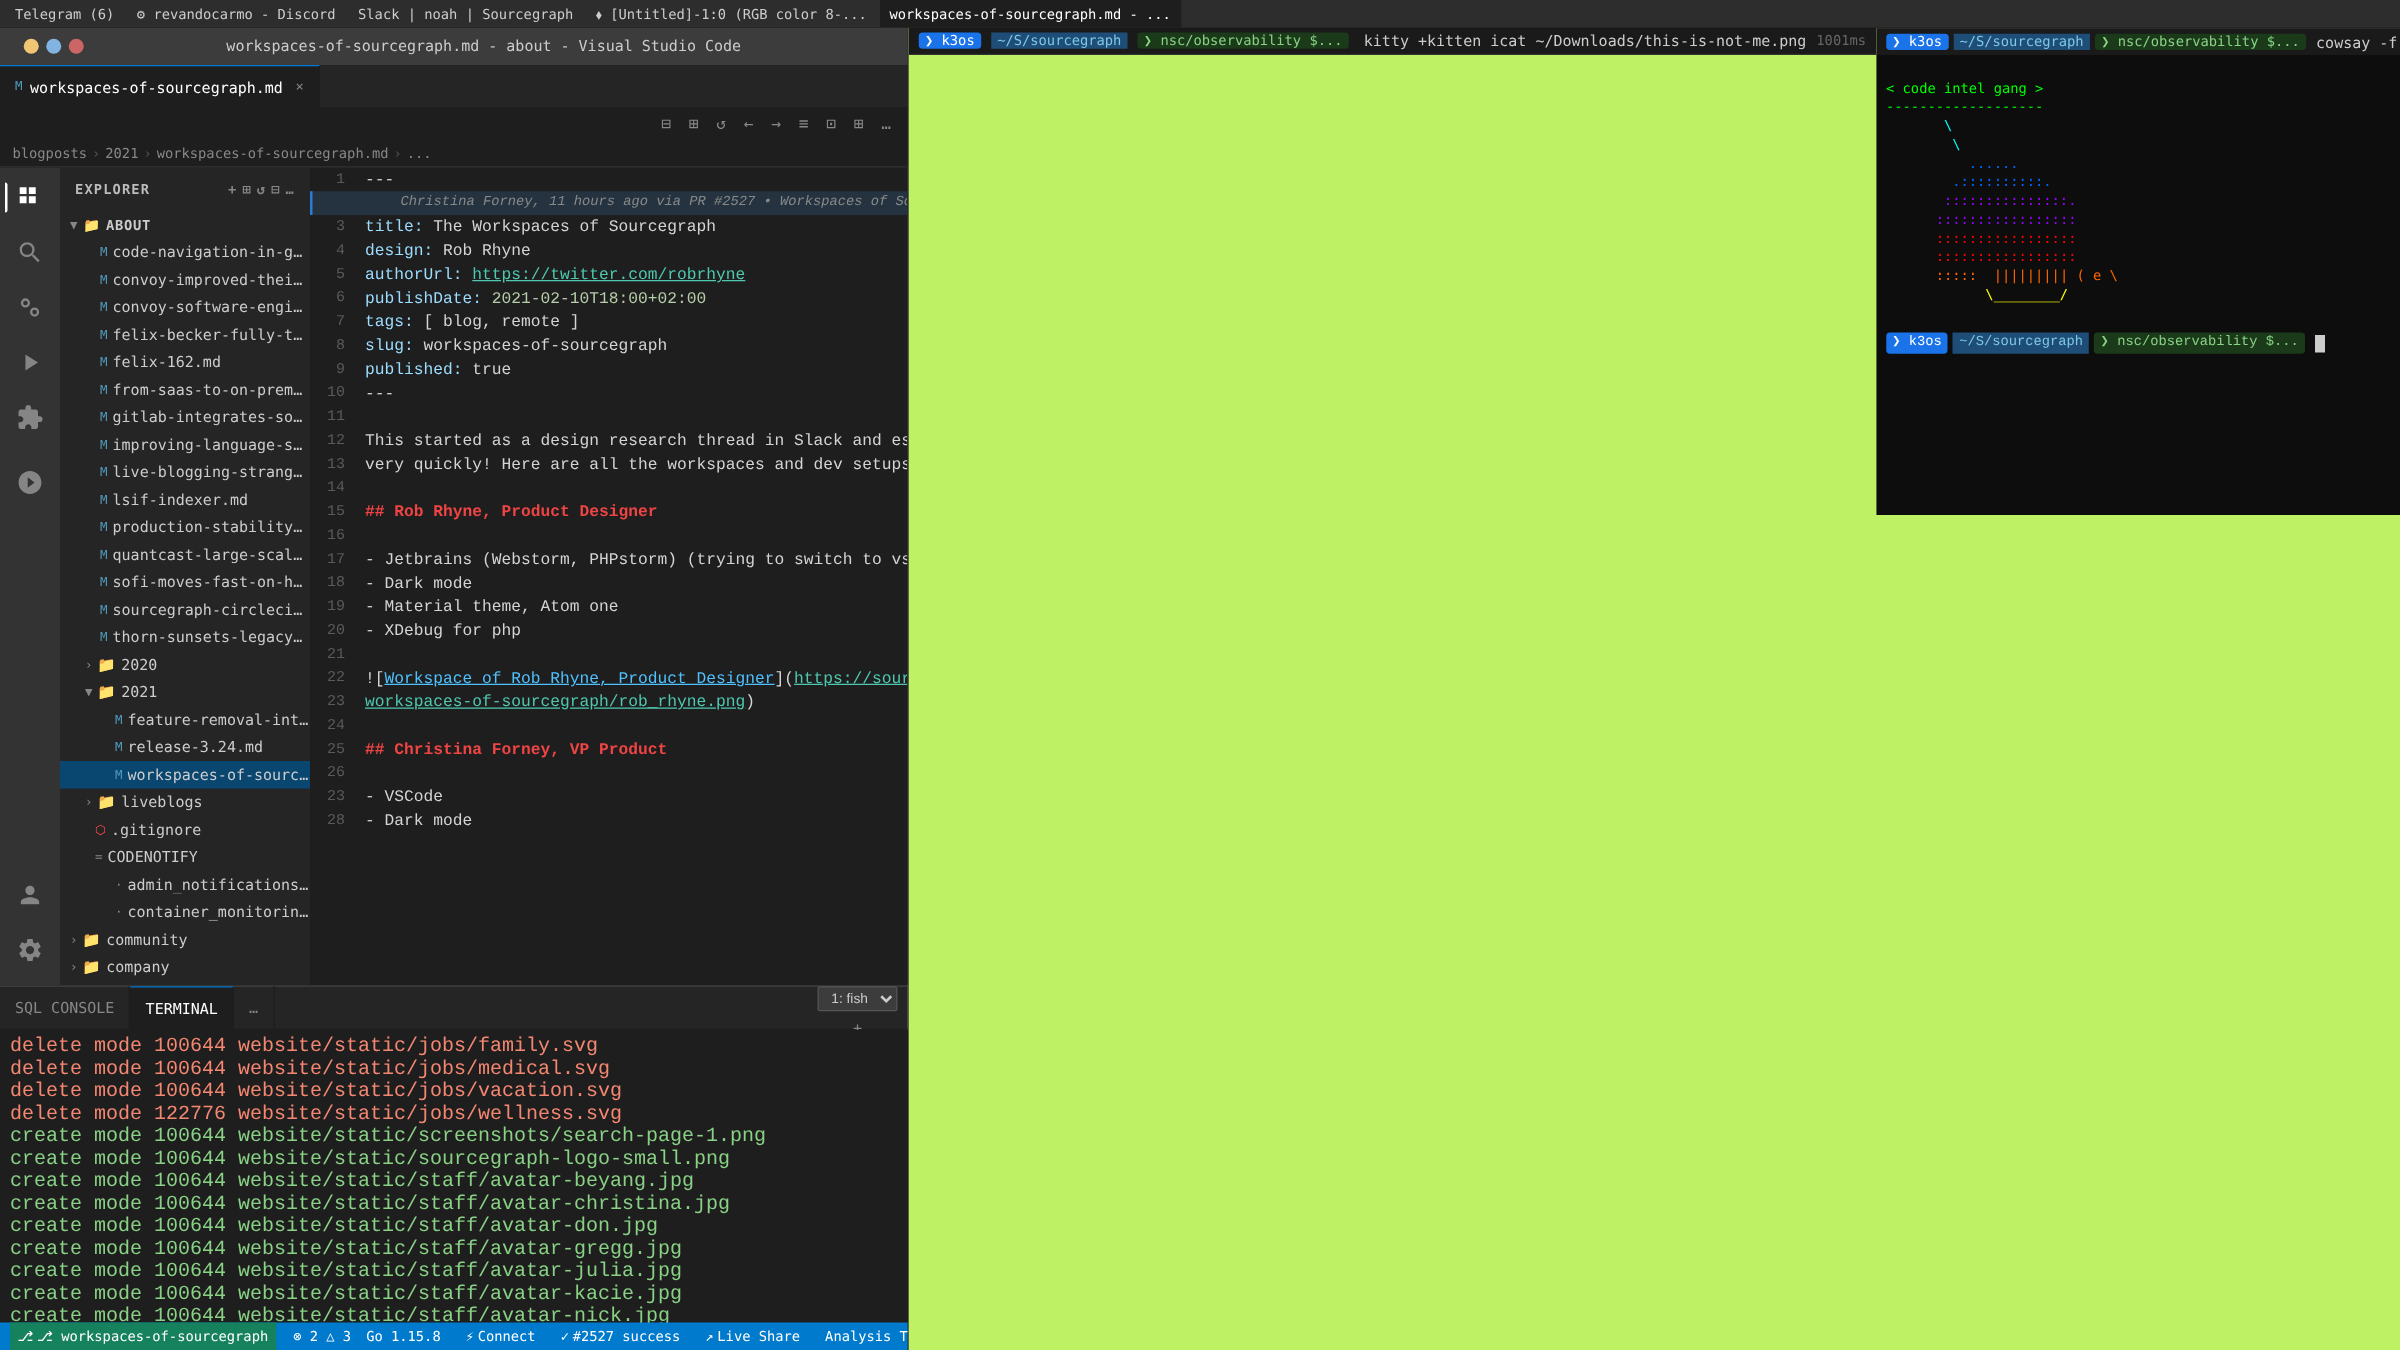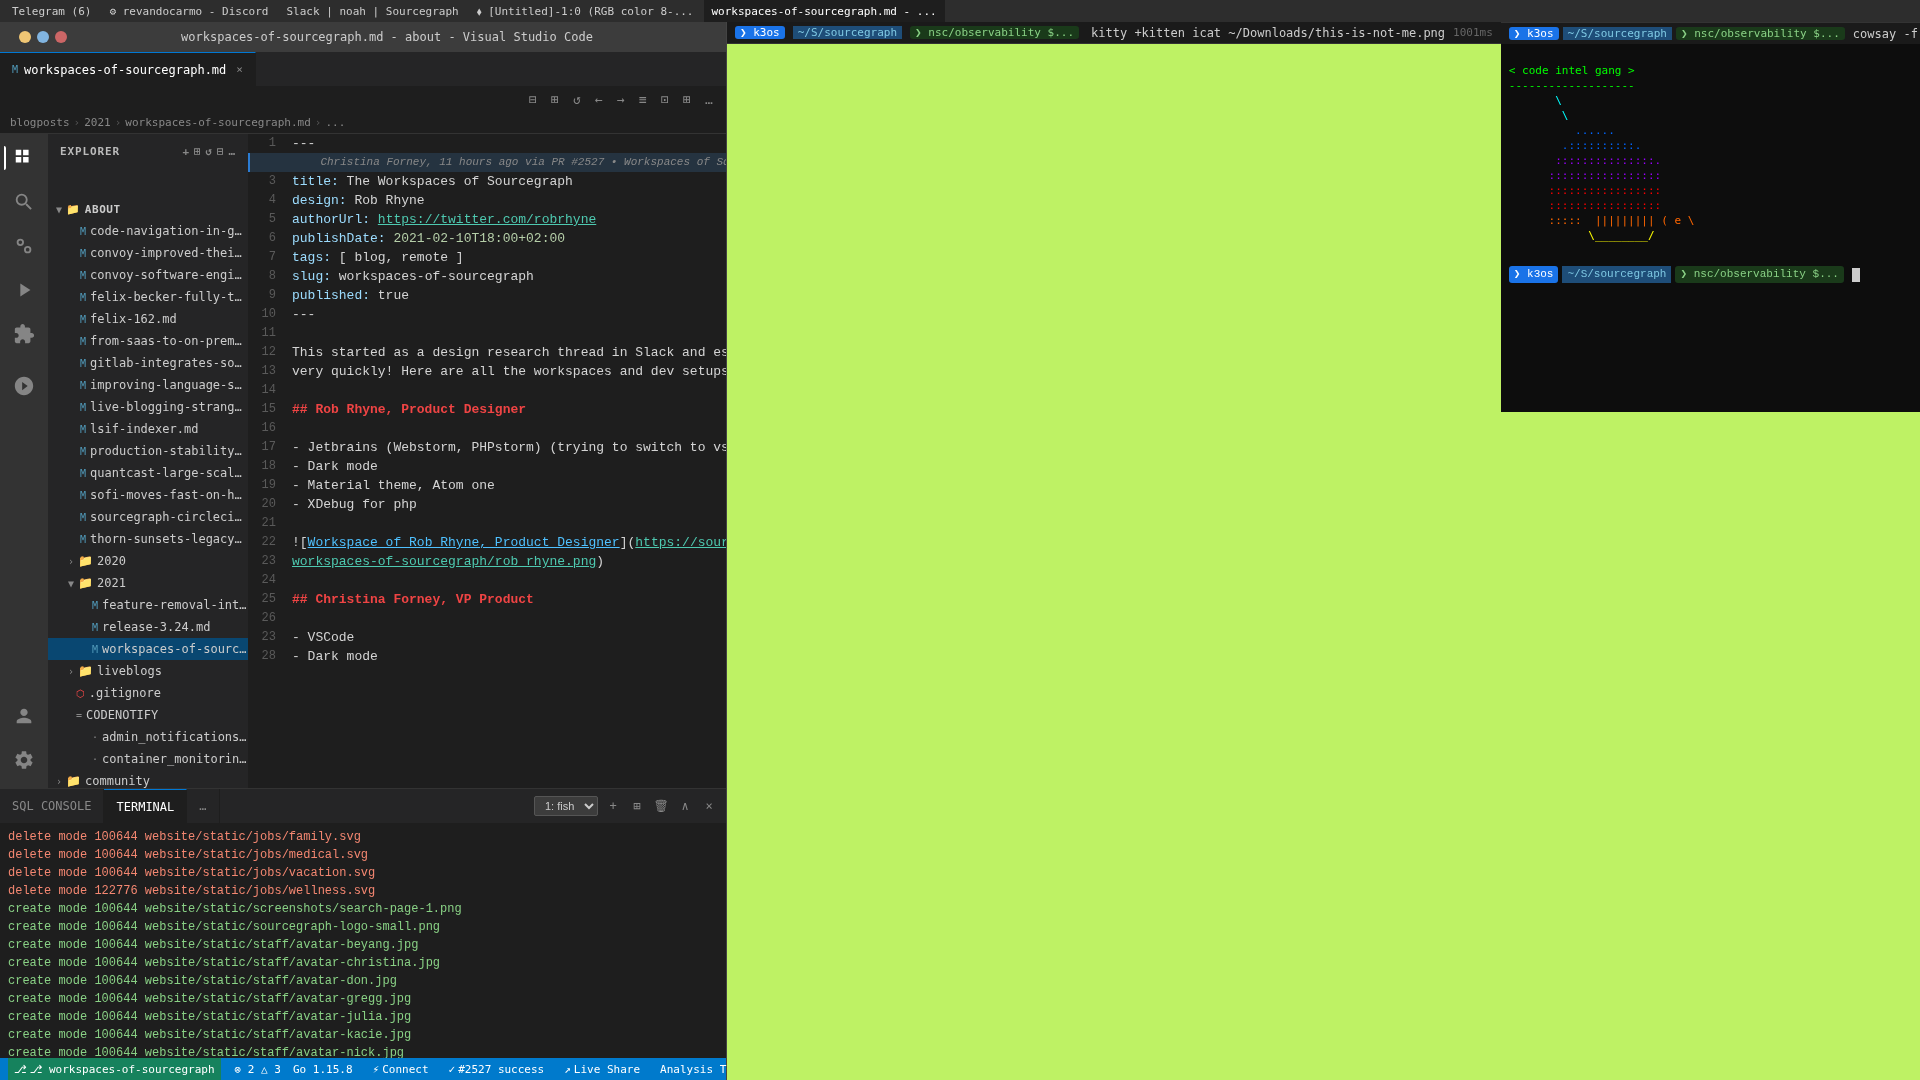--- a/index.html
+++ b/index.html
@@ -204,21 +204,20 @@
     }
 
     
     .sidebar {
       width: 200px;
       background: #252526;
       display: flex;
       flex-direction: column;
       flex-shrink: 0;
       overflow: hidden;
-      gap: 29px;
     }
     .sidebar-header {
       height: 35px;
       display: flex;
       align-items: center;
       justify-content: space-between;
       padding: 0 12px;
       font-size: 11px;
       font-weight: 700;
       letter-spacing: 0.08em;
@@ -370,38 +369,39 @@
       border-top: 1px solid #0078d4;
     }
     .panel-actions {
       margin-left: auto;
       display: flex;
       align-items: center;
       padding: 0 8px;
       gap: 6px;
       color: #888;
       height: 34px;
+      flex-direction: column;
     }
     .panel-action-btn {
       width: 18px;
       height: 18px;
       display: flex;
       align-items: center;
       justify-content: center;
       cursor: pointer;
       border-radius: 2px;
       font-size: 12px;
     }
 
     .terminal-content {
       flex: 1;
       overflow-y: auto;
       padding: 4px 8px;
       font-family: 'Consolas', 'Courier New', monospace;
-      font-size: 12px;
+      font-size: 16px;
       background: #1e1e1e;
       color: #cccccc;
       line-height: 18px;
     }
     .terminal-content::-webkit-scrollbar { width: 6px; }
     .terminal-content::-webkit-scrollbar-thumb { background: #424242; }
 
     .term-line { white-space: pre; }
     .term-delete { color: #f48771; }
     .term-create { color: #89d185; }

